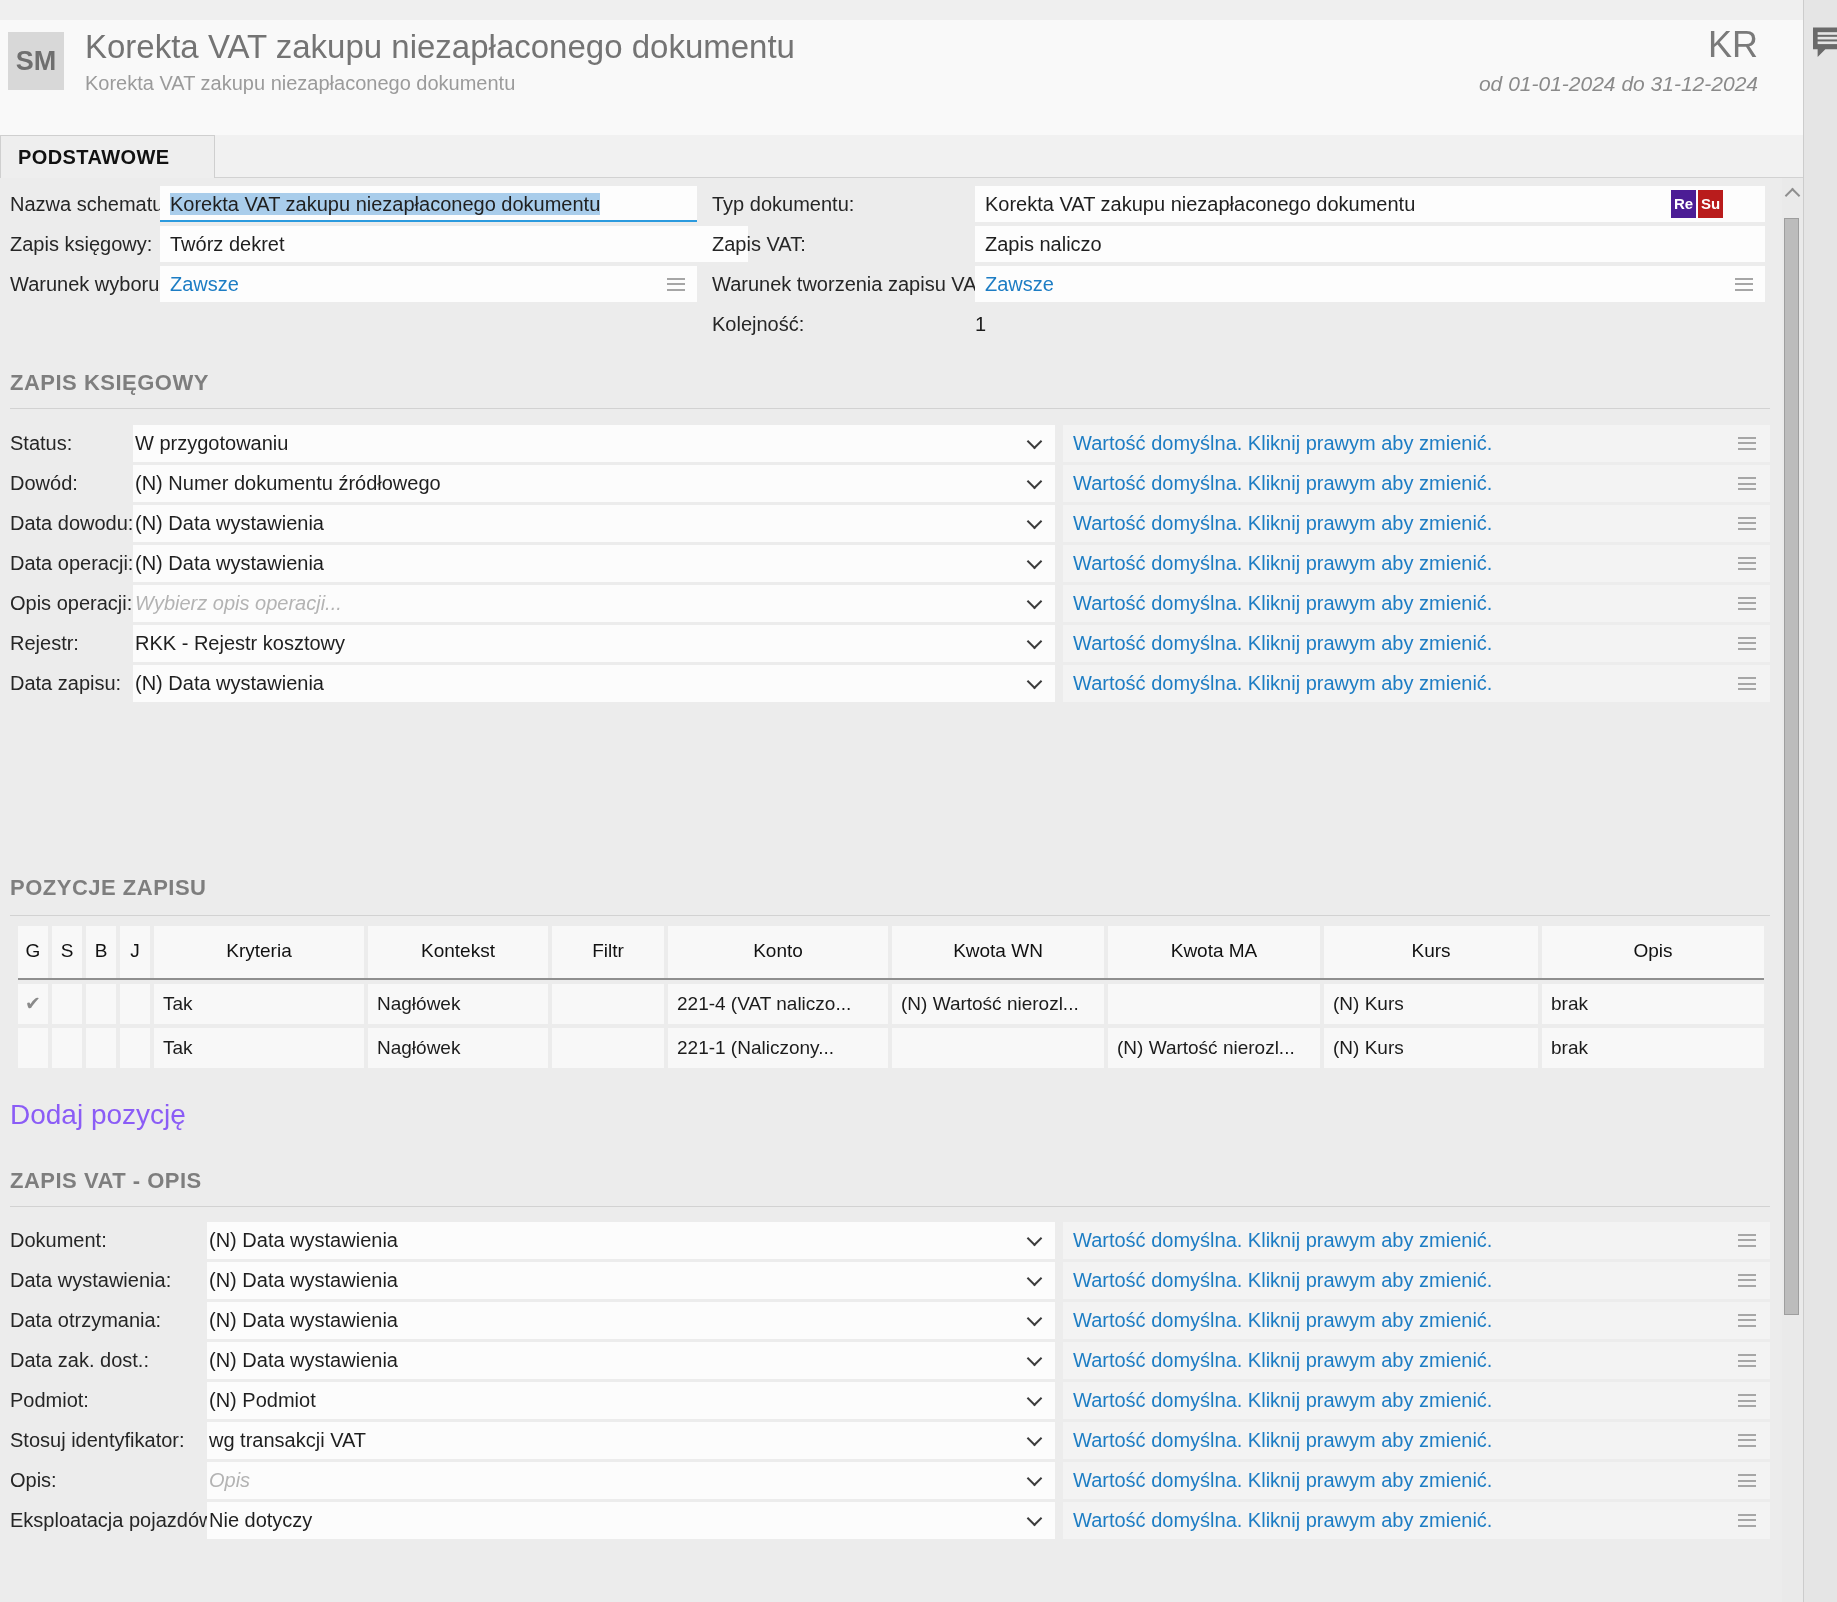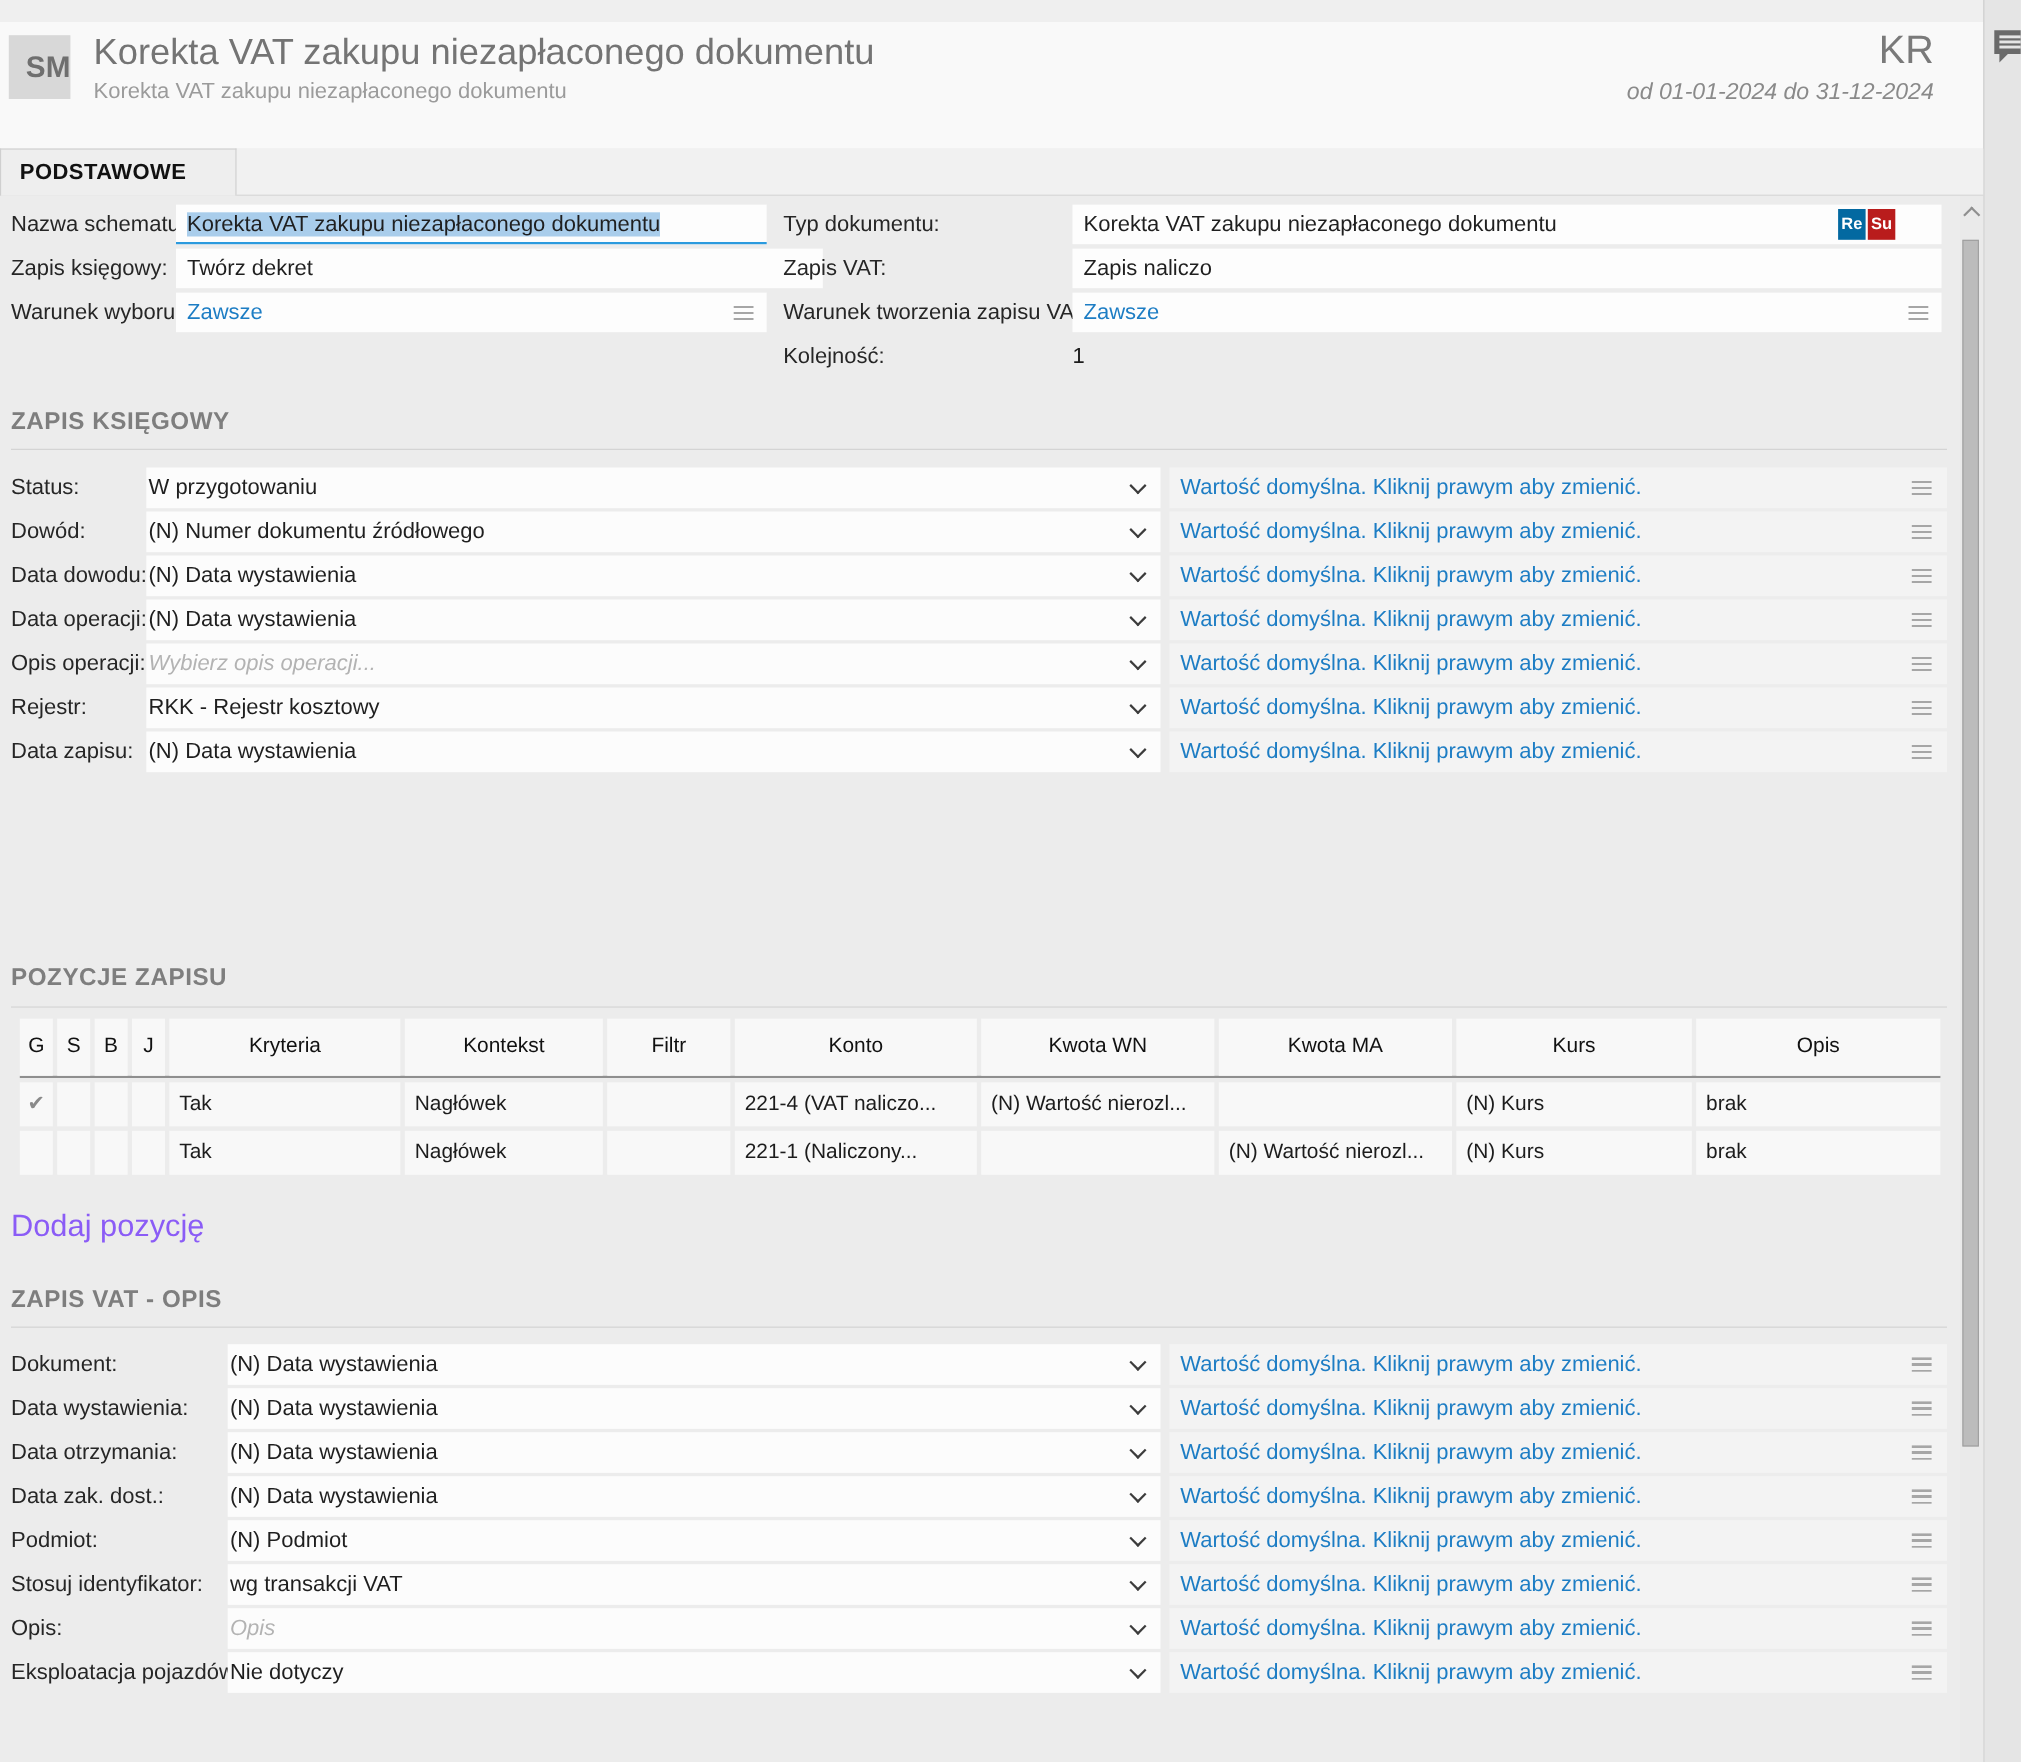--- a/index.html
+++ b/index.html
@@ -9,21 +9,21 @@
     font-family:"Liberation Sans","DejaVu Sans",sans-serif;
     color:#1f1f1f;
     -webkit-font-smoothing:antialiased;
   }
   #app{position:absolute;inset:0;width:1837px;height:1602px;}
 
   
   .topstrip{position:absolute;left:0;top:0;width:1803px;height:20px;background:#efefef;}
   .header{position:absolute;left:0;top:20px;width:1803px;height:115px;background:#f9f9f9;}
   .logo{position:absolute;left:8px;top:12px;width:56px;height:58px;background:#d8d8d8;
-        color:#6f6f6f;font-size:27px;font-weight:bold;text-align:right;line-height:58px;}
+        color:#6f6f6f;font-size:27px;font-weight:bold;text-align:center;line-height:58px;}
   .title{position:absolute;left:85px;top:8px;font-size:33px;color:#747474;font-weight:400;white-space:nowrap;}
   .subtitle{position:absolute;left:85px;top:52px;font-size:20px;color:#9b9b9b;white-space:nowrap;}
   .code{position:absolute;right:45px;top:4px;font-size:36px;color:#7a7a7a;}
   .daterange{position:absolute;right:45px;top:52px;font-size:21px;color:#8a8a8a;white-space:nowrap;font-style:italic;}
 
   .rightstrip{position:absolute;left:1803px;top:0;width:34px;height:1602px;background:#e5e5e5;border-left:1px solid #cccccc;}
   .comment-icon{position:absolute;left:7px;top:26px;}
 
   
   .tabstrip{position:absolute;left:0;top:135px;width:1803px;height:43px;background:#f1f1f1;border-bottom:1px solid #d2d2d2;box-sizing:border-box;}
@@ -35,21 +35,21 @@
   .content{position:absolute;left:0;top:178px;width:1782px;height:1424px;background:#ececec;}
 
   .lbl{position:absolute;font-size:20px;color:#262626;line-height:36px;white-space:nowrap;}
   .field{position:absolute;height:36px;background:#fdfdfd;font-size:20px;line-height:36px;
          padding-left:10px;box-sizing:border-box;white-space:nowrap;overflow:hidden;}
   .field.focus{border-bottom:2px solid #2b9ade;}
   .sel-text{background:#a9cdeb;}
   .link{color:#1d7dc4;}
   .badges{position:absolute;right:42px;top:4px;display:flex;gap:2px;}
   .badge{width:25px;height:28px;color:#fff;font-size:15px;font-weight:bold;text-align:center;line-height:28px;}
-  .badge.re{background:#0369a1;}
+  .badge.re{background:#4c1d95;}
   .badge.su{background:#b91c1c;}
 
   .menu-icon{position:absolute;width:18px;height:13px;
     background:repeating-linear-gradient(to bottom,#a6a6a6 0 2px,rgba(0,0,0,0) 2px 5.5px);}
   .field .menu-icon{right:12px;top:12px;}
 
   .section-title{position:absolute;left:10px;font-size:22px;font-weight:bold;color:#7e7e7e;letter-spacing:.5px;white-space:nowrap;}
   .divider{position:absolute;left:10px;width:1760px;height:1px;background:#d2d2d2;}
 
   

